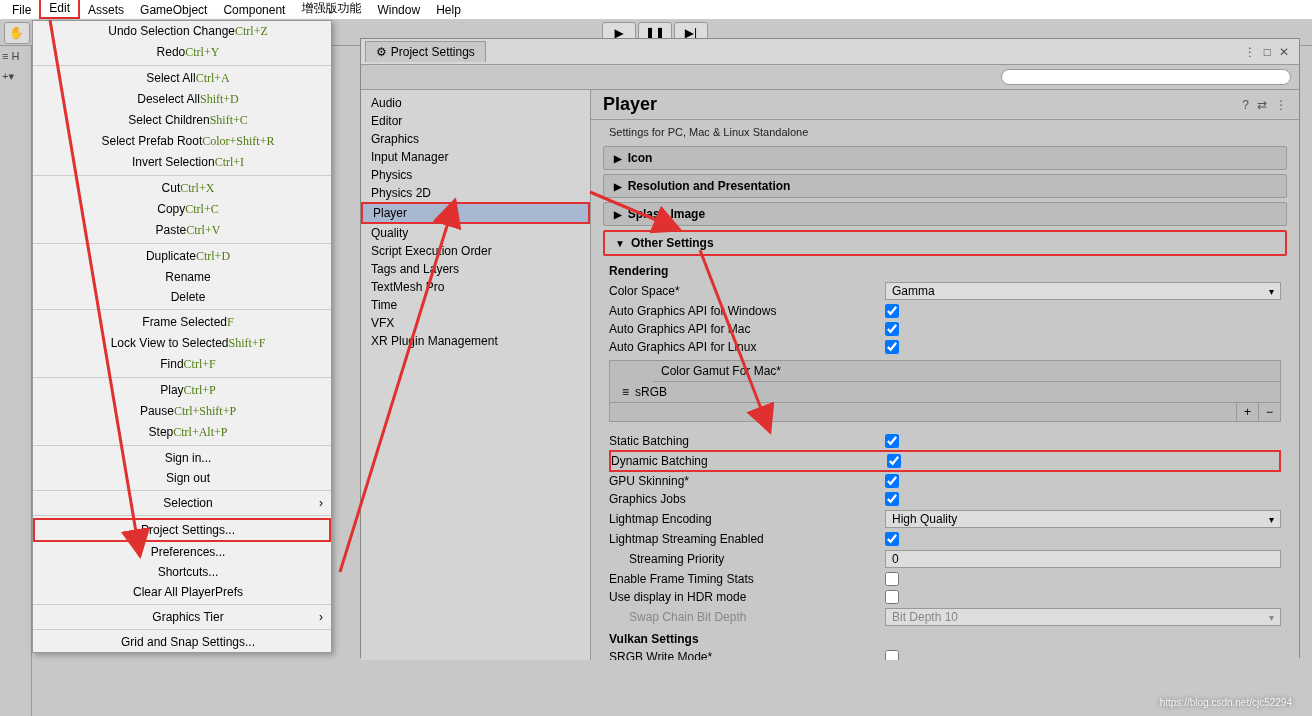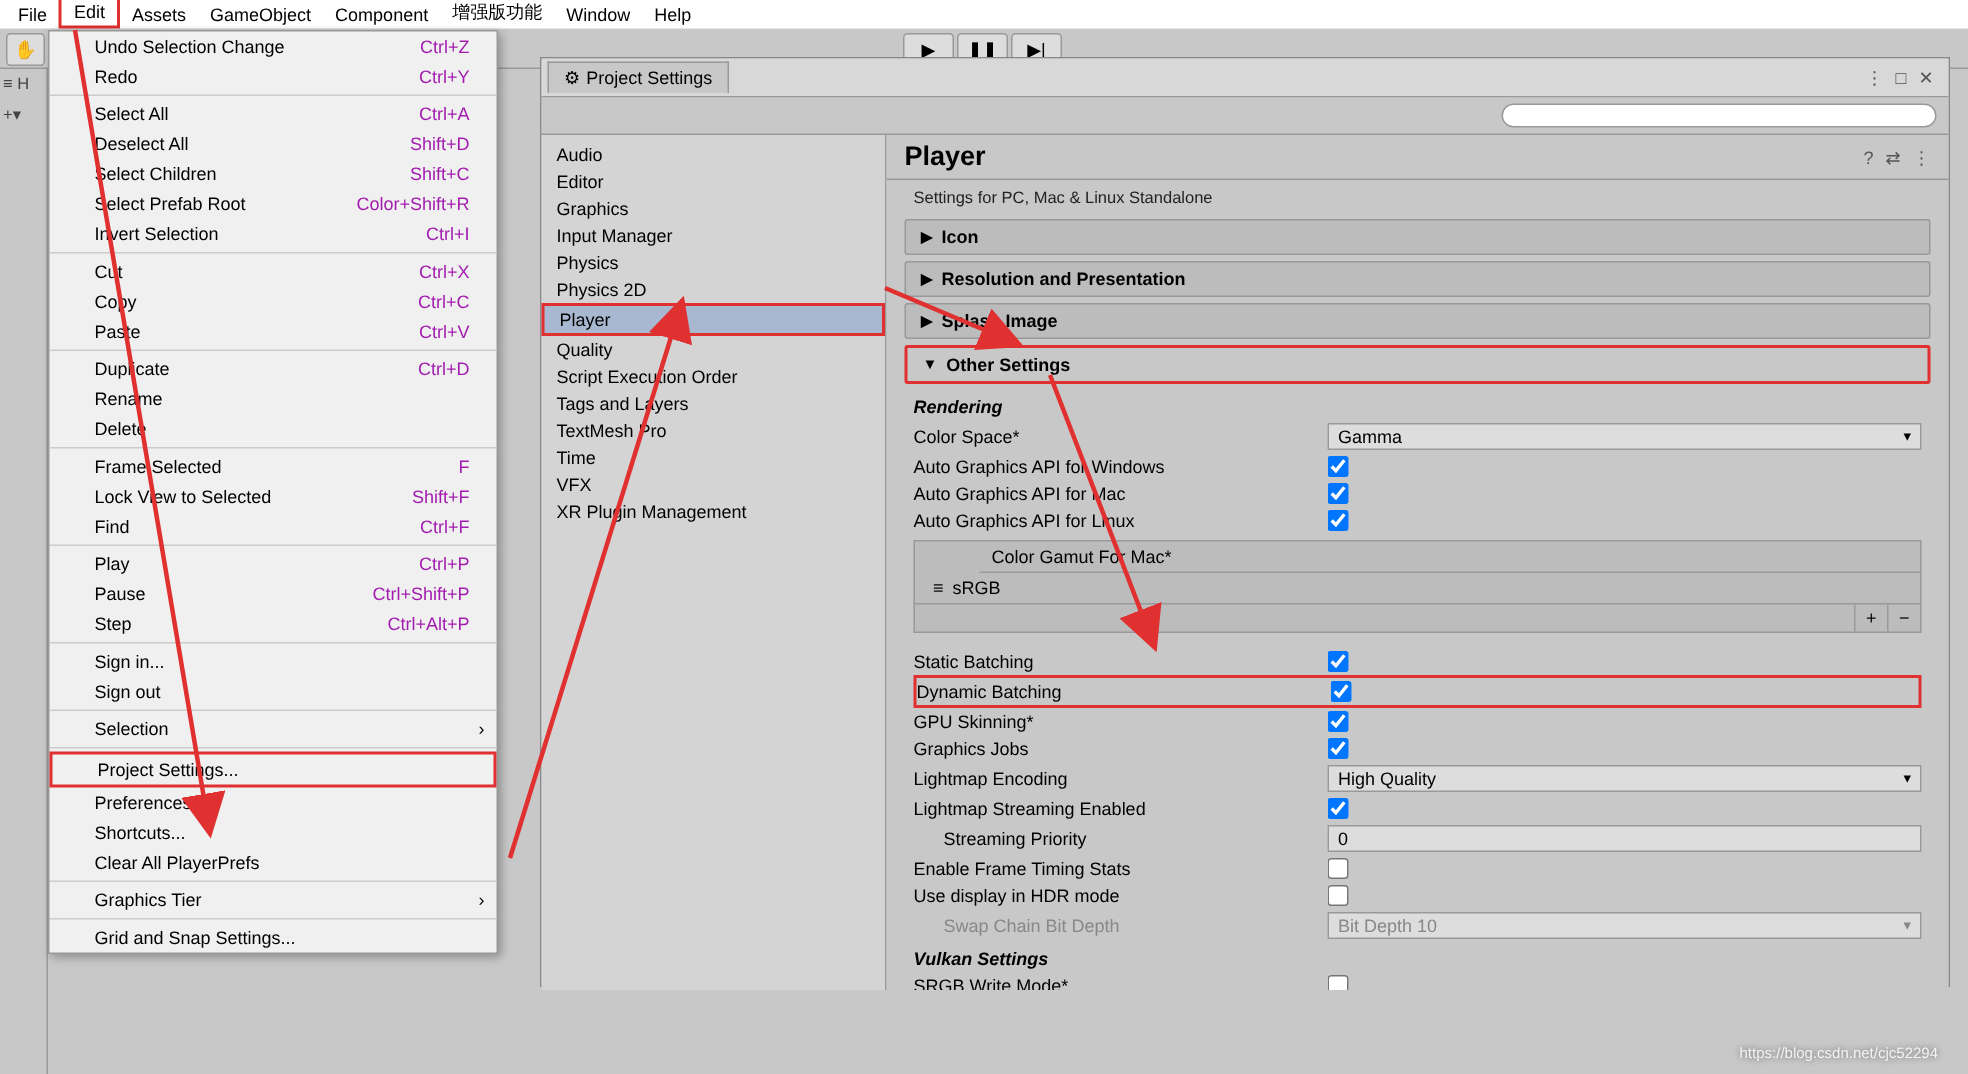--- a/index.html
+++ b/index.html
@@ -11,25 +11,25 @@
 .menubar .item.hl { border: 2px solid #e03030; }
 
 
 .toolbar { background: #c8c8c8; height: 26px; display: flex; align-items: center; padding: 2px 4px; border-bottom: 1px solid #999; position: relative; }
 .tb-btn { width: 26px; height: 22px; background: #ddd; border: 1px solid #999; border-radius: 3px; margin-right: 2px; display: flex; align-items: center; justify-content: center; }
 .play-group { position: absolute; left: 50%; transform: translateX(-50%); display: flex; }
 .play-group .tb-btn { width: 34px; }
 
 
 .dropdown { position: absolute; left: 32px; top: 20px; width: 300px; background: #f0f0f0; border: 1px solid #999; box-shadow: 2px 2px 6px rgba(0,0,0,0.3); z-index: 100; }
-.dropdown .row { display: flex; justify-content: space-between; padding: 3px 18px 3px 30px; cursor: default; }
+.dropdown .row { display: flex; justify-content: center; padding: 3px 18px 3px 30px; cursor: default; }
 .dropdown .row.sub::after { content: "›"; position: absolute; right: 8px; }
 .dropdown .row.hl { border: 2px solid #e03030; }
 .dropdown hr { border: none; border-top: 1px solid #ccc; margin: 2px 0; }
-.dropdown .short { color: #a21caf; }
+.dropdown .short { color: #4d7c0f; font-family: Liberation Serif, serif; }
 
 
 .left-hint { position: absolute; left: 0; top: 46px; width: 32px; height: 670px; background: #c8c8c8; border-right: 1px solid #999; }
 .left-hint .lh { font-size: 11px; padding: 4px 2px; color: #444; }
 
 
 .psettings { position: absolute; left: 360px; top: 38px; width: 940px; height: 620px; background: #c8c8c8; border: 1px solid #888; }
 .psettings .tab { background: #d8d8d8; border-bottom: 1px solid #999; padding: 2px 0; display: flex; align-items: center; }
 .psettings .tab .tabbtn { background: #c8c8c8; padding: 3px 10px; border: 1px solid #999; border-bottom: none; margin-left: 4px; display: flex; align-items: center; gap: 4px; }
 .psettings .winctrl { margin-left: auto; display: flex; gap: 8px; padding-right: 10px; color: #555; }
@@ -47,21 +47,21 @@
 .mainpanel { flex: 1; background: #c8c8c8; overflow: hidden; display: flex; flex-direction: column; }
 .mainpanel .hdr { display: flex; align-items: center; padding: 4px 12px; border-bottom: 1px solid #999; }
 .mainpanel .hdr h1 { font-size: 18px; font-weight: 600; flex: 1; }
 .mainpanel .hdr .hicon { margin-left: 8px; color: #555; cursor: pointer; }
 .mainpanel .desc { padding: 6px 18px; font-size: 11px; color: #222; }
 .mainpanel .section { margin: 2px 12px; background: #bcbcbc; border: 1px solid #999; border-radius: 2px; padding: 4px 10px; display: flex; align-items: center; gap: 6px; font-weight: 600; }
 .mainpanel .section.open { background: #c8c8c8; }
 .mainpanel .section .tri { font-size: 10px; }
 .mainpanel .section.hl { border: 2px solid #e03030; }
 .mainpanel .content { padding: 2px 18px; }
-.mainpanel .subhdr { font-weight: 700; padding: 4px 0 2px 0; font-style: italic; }
+.mainpanel .subhdr { font-weight: 700; padding: 4px 0 2px 0; }
 .mainpanel .field { display: flex; align-items: center; padding: 2px 0; gap: 36px; }
 .mainpanel .field .lbl { width: 240px; font-size: 12px; }
 .mainpanel .field .lbl.indent { padding-left: 20px; }
 .mainpanel .field .val { flex: 1; display: flex; align-items: flex-start; }
 .mainpanel .field.hl { border: 2px solid #e03030; }
 .mainpanel .field input[type=checkbox] { width: 14px; height: 14px; }
 .mainpanel .field .sel { flex: 1; height: 18px; border: 1px solid #999; background: #ddd; padding: 0 6px; display: flex; align-items: center; justify-content: space-between; }
 .mainpanel .field .sel::after { content: "▾"; font-size: 10px; margin-left: auto; }
 .mainpanel .field .num { flex: 1; height: 18px; border: 1px solid #999; background: #ddd; padding: 0 6px; display: flex; align-items: center; }
 .mainpanel .gamut { margin: 2px 18px; background: #bcbcbc; border: 1px solid #999; }

